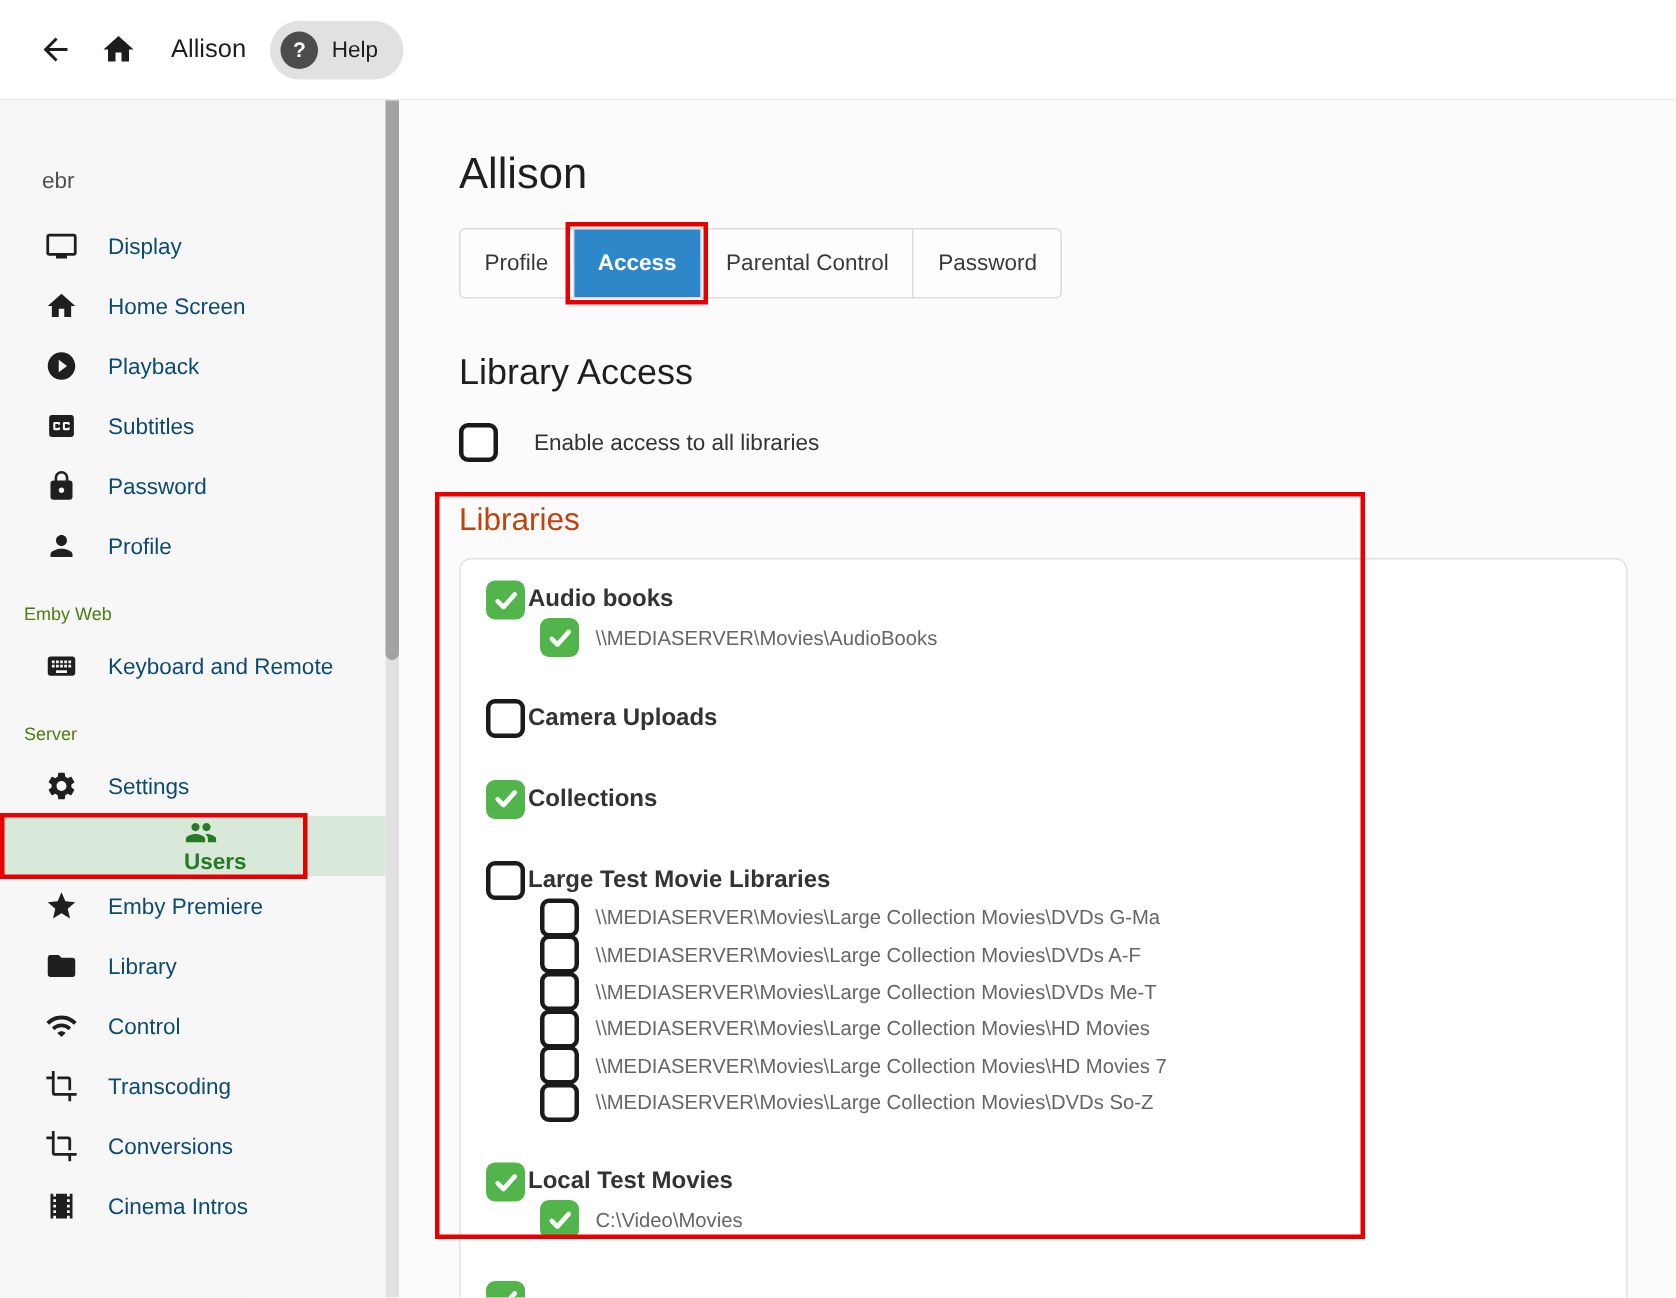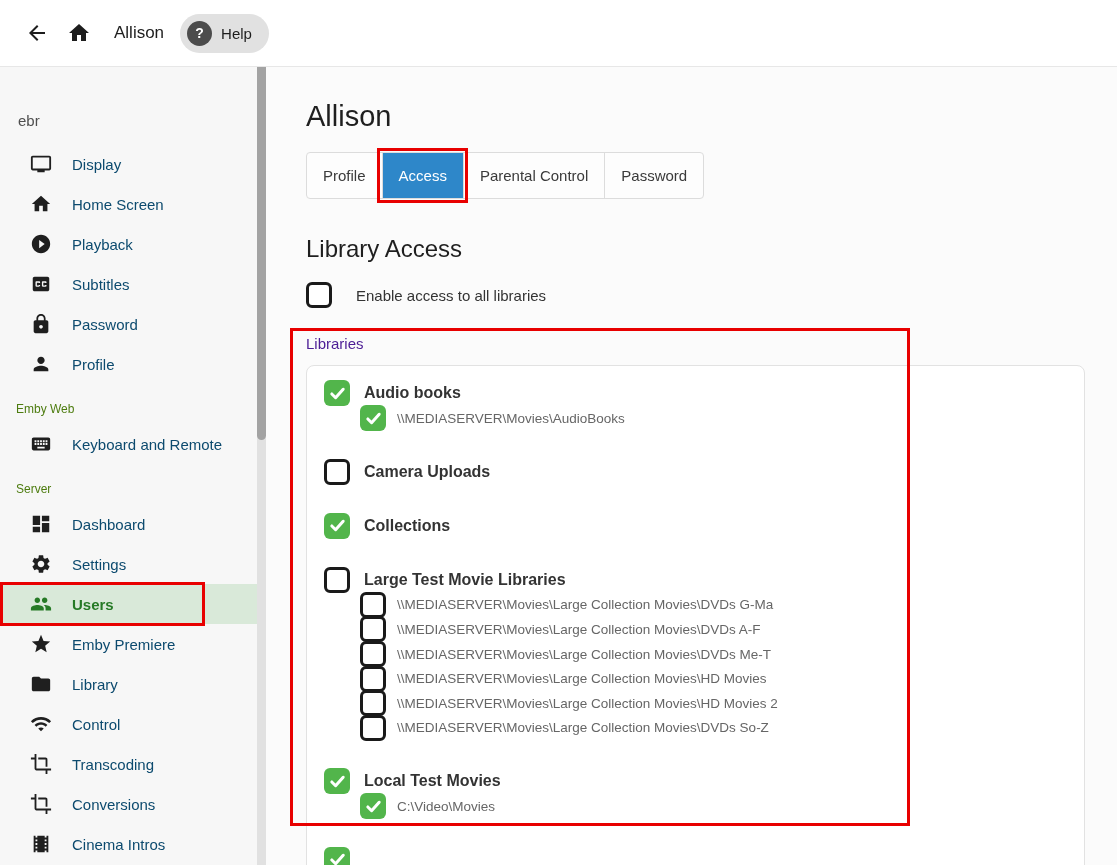--- a/index.html
+++ b/index.html
@@ -28,59 +28,59 @@
 
   
   .app { display:flex; height:798px; }
   .sidebar { width:257px; background:#f7f7f7; padding-top:45px; overflow:hidden; flex-shrink:0; }
   .sb-scrollbar { width:9px; background:#e1e1e1; position:relative; flex-shrink:0; }
   .sb-thumb { position:absolute; top:0; left:0; width:9px; height:373px; background:#a3a3a3;
     border-radius:0 0 5px 5px; }
   .main { flex:1; background:#fbfbfb; padding:33px 0 0 40px; position:relative; }
 
   
-  .sb-user-label { font-size:15px; color:#4f4f4f; padding-left:18px; margin-bottom:15px; }
+  .sb-user-label { font-size:15px; color:#4f4f4f; padding-left:28px; margin-bottom:15px; }
   .sb-section-label { font-size:12px; color:#4d7c0f; padding-left:16px; margin:18px 0 8px 0; }
   .sb-item { display:flex; align-items:center; height:40px; padding-left:30px;
     font-size:15px; color:#0c4a6e; cursor:pointer; position:relative; }
   .sb-item svg { width:22px; height:22px; fill:#1f1f1f; margin-right:20px; flex-shrink:0; }
-  .sb-item.active { background:var(--active-bg); color:var(--active-fg); font-weight:bold; }
+  .sb-item.active { background:var(--active-bg); color:var(--active-fg); font-weight:bold;flex-direction:column; }
   .sb-item.active svg { fill:var(--active-fg); }
   .red-frame-users { position:absolute; left:0; top:-2px; width:205px; height:44px;
     border:3px solid var(--annotation-red); pointer-events:none; z-index:3; }
 
   
   h1.page-title { font-size:29px; line-height:32px; font-weight:500; color:#1f1f1f; margin:0 0 20px 0; }
   .tabs { display:inline-flex; border:1px solid #dcdcdc; border-radius:4px; background:#fdfdfd;
     margin-bottom:36px; }
   .tab { padding:13px 16px; font-size:15px; line-height:19px; font-weight:500; color:#3a3a3a;
     border-left:1px solid #dcdcdc; cursor:pointer; white-space:nowrap; }
   .tab:first-child { border-left:none; }
   .tab.active { background:var(--tab-blue); color:#fff;
-    outline:3px solid var(--annotation-red); outline-offset:2px; }
+    outline:3px solid var(--annotation-red); outline-offset:2px;font-weight:bold; }
   h2.section-title { font-size:24px; line-height:28px; font-weight:500; color:#1f1f1f; margin:0 0 19px 0; }
 
   .cb { width:26px; height:26px; border-radius:6px; flex-shrink:0; cursor:pointer;
     display:flex; align-items:center; justify-content:center; }
   .cb.unchecked { border:3px solid #1a1a1a; background:#fff; }
   .cb.checked { background:var(--accent-green); }
   .cb.checked svg { width:17px; height:17px; }
 
   .enable-row { display:flex; align-items:center; gap:24px; margin-bottom:27px;
     font-size:15px; color:#333; }
 
   .lib-section { position:relative; }
   .red-overlay { position:absolute; left:-16px; top:-7px; width:620px; height:498px;
     border:3px solid var(--annotation-red); pointer-events:none; z-index:4; }
-  .lib-label { font-size:15px; color:#4c1d95; margin-bottom:13px; }
+  .lib-label { font-size:21px; color:#c2410c; margin-bottom:13px; }
   .panel { width:779px; background:#fff; border:1px solid #e2e2e2; border-radius:8px;
     padding:14px 20px 60px 17px; }
   .lib-item { margin-bottom:28px; }
   .lib-item:last-child { margin-bottom:0; }
-  .lib-head { display:flex; align-items:center; gap:14px; font-size:16px; font-weight:bold; color:#333; }
+  .lib-head { display:flex; align-items:center; gap:2px; font-size:16px; font-weight:bold; color:#333; }
   .lib-paths { margin-left:36px; }
   .lib-path { display:flex; align-items:center; gap:11px; height:24.6px; font-size:13.5px; color:#666;text-align:center; }
   .lib-path .cb { width:26px; height:26px; }
 </style>
 </head>
 <body>
 
 <div class="topbar">
   <button class="icon-btn">
     <svg width="24" height="24" fill="#1d1d1d" viewBox="0 0 24 24">
@@ -142,26 +142,20 @@
         <div class="sb-section-label">Emby Web</div>
         <div class="sb-item">
           <svg viewBox="0 0 24 24">
             <path d="M20 5H4c-1.1 0-1.99.9-1.99 2L2 17c0 1.1.9 2 2 2h16c1.1 0 2-.9 2-2V7c0-1.1-.9-2-2-2zm-9 3h2v2h-2V8zm0 3h2v2h-2v-2zM8 8h2v2H8V8zm0 3h2v2H8v-2zm-1 2H5v-2h2v2zm0-3H5V8h2v2zm9 7H8v-2h8v2zm0-4h-2v-2h2v2zm0-3h-2V8h2v2zm3 3h-2v-2h2v2zm0-3h-2V8h2v2z"></path>
           </svg>
           <span>Keyboard and Remote</span>
         </div>
         <div class="sb-section-label">Server</div>
         <div class="sb-item">
           <svg viewBox="0 0 24 24">
-            <path d="M3 13h8V3H3v10zm0 8h8v-6H3v6zm10 0h8V11h-8v10zm0-18v6h8V3h-8z"></path>
-          </svg>
-          <span>Dashboard</span>
-        </div>
-        <div class="sb-item">
-          <svg viewBox="0 0 24 24">
             <path d="M19.14 12.94c.04-.3.06-.61.06-.94 0-.32-.02-.64-.07-.94l2.03-1.58c.18-.14.23-.41.12-.61l-1.92-3.32c-.12-.22-.37-.29-.59-.22l-2.39.96c-.5-.38-1.03-.7-1.62-.94l-.36-2.54c-.04-.24-.24-.41-.48-.41h-3.84c-.24 0-.43.17-.47.41l-.36 2.54c-.59.24-1.13.57-1.62.94l-2.39-.96c-.22-.08-.47 0-.59.22L2.74 8.87c-.12.21-.08.47.12.61l2.03 1.58c-.05.3-.09.63-.09.94s.02.64.07.94l-2.03 1.58c-.18.14-.23.41-.12.61l1.92 3.32c.12.22.37.29.59.22l2.39-.96c.5.38 1.03.7 1.62.94l.36 2.54c.05.24.24.41.48.41h3.84c.24 0 .44-.17.47-.41l.36-2.54c.59-.24 1.13-.56 1.62-.94l2.39.96c.22.08.47 0 .59-.22l1.92-3.32c.12-.22.07-.47-.12-.61l-2.01-1.58zM12 15.6c-1.98 0-3.6-1.62-3.6-3.6s1.62-3.6 3.6-3.6 3.6 1.62 3.6 3.6-1.62 3.6-3.6 3.6z"></path>
           </svg>
           <span>Settings</span>
         </div>
         <div class="sb-item active">
           <svg viewBox="0 0 24 24">
             <path d="M16 11c1.66 0 2.99-1.34 2.99-3S17.66 5 16 5c-1.66 0-3 1.34-3 3s1.34 3 3 3zm-8 0c1.66 0 2.99-1.34 2.99-3S9.66 5 8 5C6.34 5 5 6.34 5 8s1.34 3 3 3zm0 2c-2.33 0-7 1.17-7 3.5V19h14v-2.5c0-2.33-4.67-3.5-7-3.5zm8 0c-.29 0-.62.02-.97.05 1.16.84 1.97 1.97 1.97 3.45V19h6v-2.5c0-2.33-4.67-3.5-7-3.5z"></path>
           </svg>
           <span>Users</span>
           <div class="red-frame-users"></div>
@@ -282,21 +276,21 @@
               <div class="lib-path">
                 <div class="cb unchecked"></div>
                 <span>\\MEDIASERVER\Movies\Large Collection Movies\DVDs Me-T</span>
               </div>
               <div class="lib-path">
                 <div class="cb unchecked"></div>
                 <span>\\MEDIASERVER\Movies\Large Collection Movies\HD Movies</span>
               </div>
               <div class="lib-path">
                 <div class="cb unchecked"></div>
-                <span>\\MEDIASERVER\Movies\Large Collection Movies\HD Movies 2</span>
+                <span>\\MEDIASERVER\Movies\Large Collection Movies\HD Movies 7</span>
               </div>
               <div class="lib-path">
                 <div class="cb unchecked"></div>
                 <span>\\MEDIASERVER\Movies\Large Collection Movies\DVDs So-Z</span>
               </div>
             </div>
           </div>
           <div class="lib-item">
             <div class="lib-head">
               <div class="cb checked">

